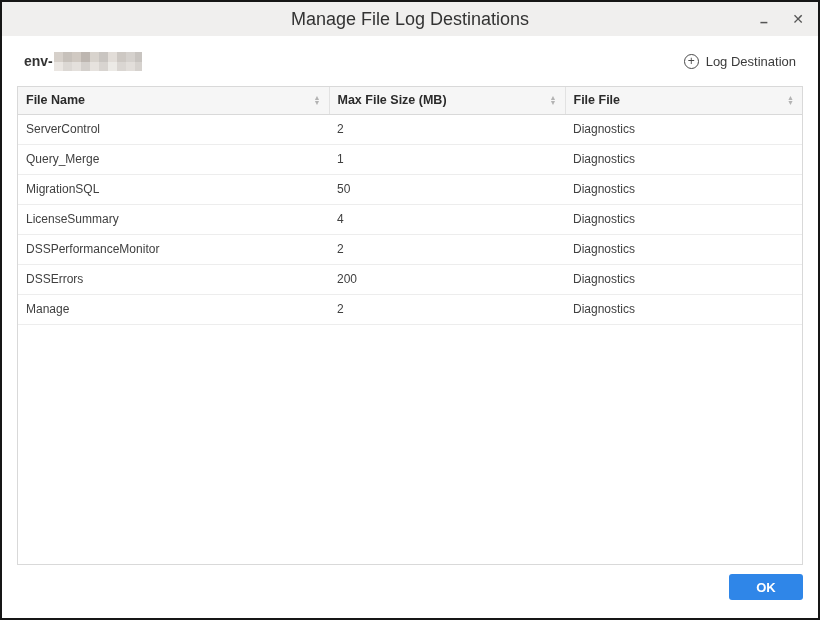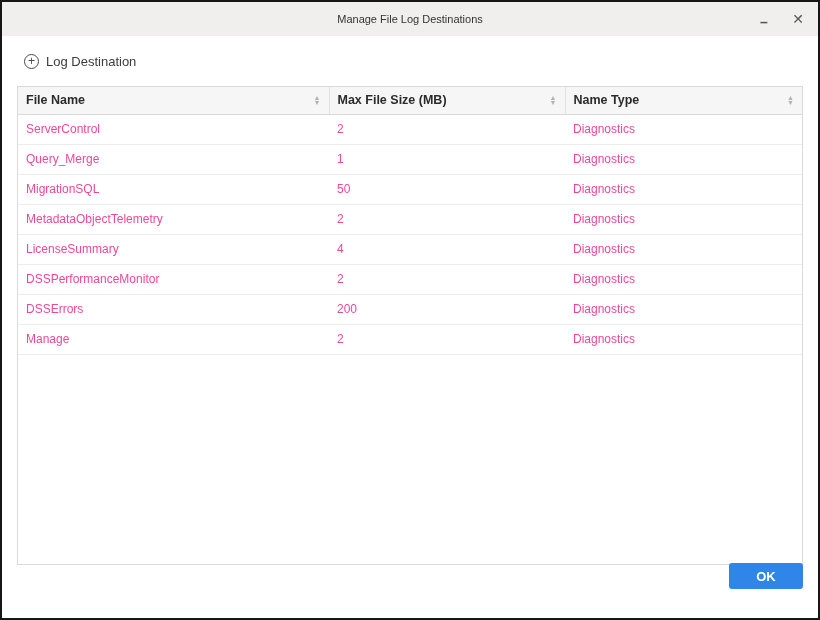--- a/index.html
+++ b/index.html
@@ -6,21 +6,21 @@
   html,body { width:820px; height:620px; font-family:"Liberation Sans", sans-serif; }
   .window {
     position:relative; width:820px; height:620px;
     border:2px solid #161616; background:#ffffff; overflow:hidden;
   }
   
   .titlebar {
     height:34px; background:#f0efee; position:relative;
     display:flex; align-items:center; justify-content:center;
   }
-  .titlebar-title { font-size:11px; color:#333; }
+  .titlebar-title { font-size:18px; color:#333; }
   .win-controls {
     position:absolute; right:12px; top:0; height:34px;
     display:flex; align-items:center; gap:18px;
   }
   .win-btn {
     color:#555; font-size:14px; line-height:14px; cursor:default;
     display:inline-flex; align-items:center; justify-content:center;
     width:16px; height:16px;
   }
   .minimize-glyph { position:relative; top:3px; font-weight:bold; }
@@ -57,28 +57,28 @@
     font-size:12.5px; font-weight:bold; color:#2b2b2b; text-align:left;
     padding:0 6px 0 8px; position:relative; cursor:pointer;
   }
   thead th:not(:last-child) { border-right:1px solid #e2e2e2; }
   .th-inner { display:flex; align-items:center; justify-content:space-between; }
   .sort-icon {
     display:inline-flex; flex-direction:column; align-items:center;
     color:#b3b3b3; font-size:7px; line-height:5px; margin-right:2px;
   }
   tbody td {
-    height:30px; font-size:12px; color:#ec4899;
+    height:30px; font-size:12px; color:#404040;
     border-bottom:1px solid #ededed; padding:0 6px 0 8px;
     white-space:nowrap; overflow:hidden;
   }
   tbody tr { cursor:pointer; background:#fff; }
   
   .ok-button {
-    position:absolute; right:15px; bottom:29px;
+    position:absolute; right:15px; bottom:18px;
     width:74px; height:26px; border:none; border-radius:3px;
     background:#2f86e8; color:#fff; font-size:13px; font-weight:bold;
     font-family:"Liberation Sans", sans-serif; cursor:pointer;
     display:flex; align-items:center; justify-content:center;
   }
 </style>
 </head>
 <body>
 
 <div class="window">
@@ -89,20 +89,24 @@
       <span class="win-btn">
           <span class="minimize-glyph">–</span>
         </span>
       <span class="win-btn">
           <span>✕</span>
         </span>
     </div>
   </div>
 
   <div class="env-row">
+    <span class="env-label">
+      <span>env-</span>
+      <span class="redacted-block"></span>
+    </span>
     <span class="add-dest">
       <span class="plus-circle">+</span>
       <span>Log Destination</span>
     </span>
   </div>
 
   <div class="table-wrap">
     <table>
       <colgroup>
           <col class="c1">
@@ -124,21 +128,21 @@
             <span class="th-inner">
               <span>Max File Size (MB)</span>
               <span class="sort-icon">
                   <span>▲</span>
                   <span>▼</span>
                 </span>
             </span>
           </th>
           <th>
             <span class="th-inner">
-              <span>Name Type</span>
+              <span>File File</span>
               <span class="sort-icon">
                   <span>▲</span>
                   <span>▼</span>
                 </span>
             </span>
           </th>
         </tr>
       </thead>
       <tbody>
   <tr>
@@ -152,25 +156,20 @@
     <td>1</td>
     <td>Diagnostics</td>
   </tr>
 
   <tr>
     <td>MigrationSQL</td>
     <td>50</td>
     <td>Diagnostics</td>
   </tr>
 
-  <tr>
-    <td>MetadataObjectTelemetry</td>
-    <td>2</td>
-    <td>Diagnostics</td>
-  </tr>
 
   <tr>
     <td>LicenseSummary</td>
     <td>4</td>
     <td>Diagnostics</td>
   </tr>
 
   <tr>
     <td>DSSPerformanceMonitor</td>
     <td>2</td>

